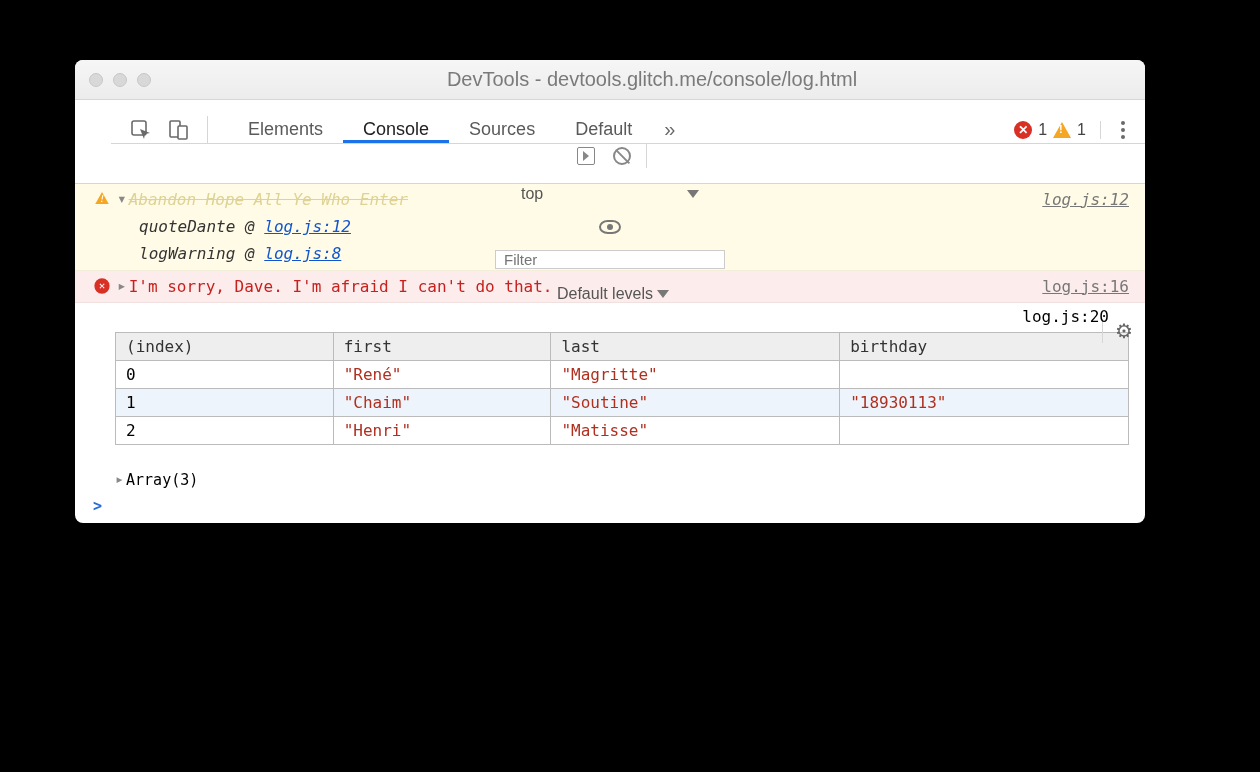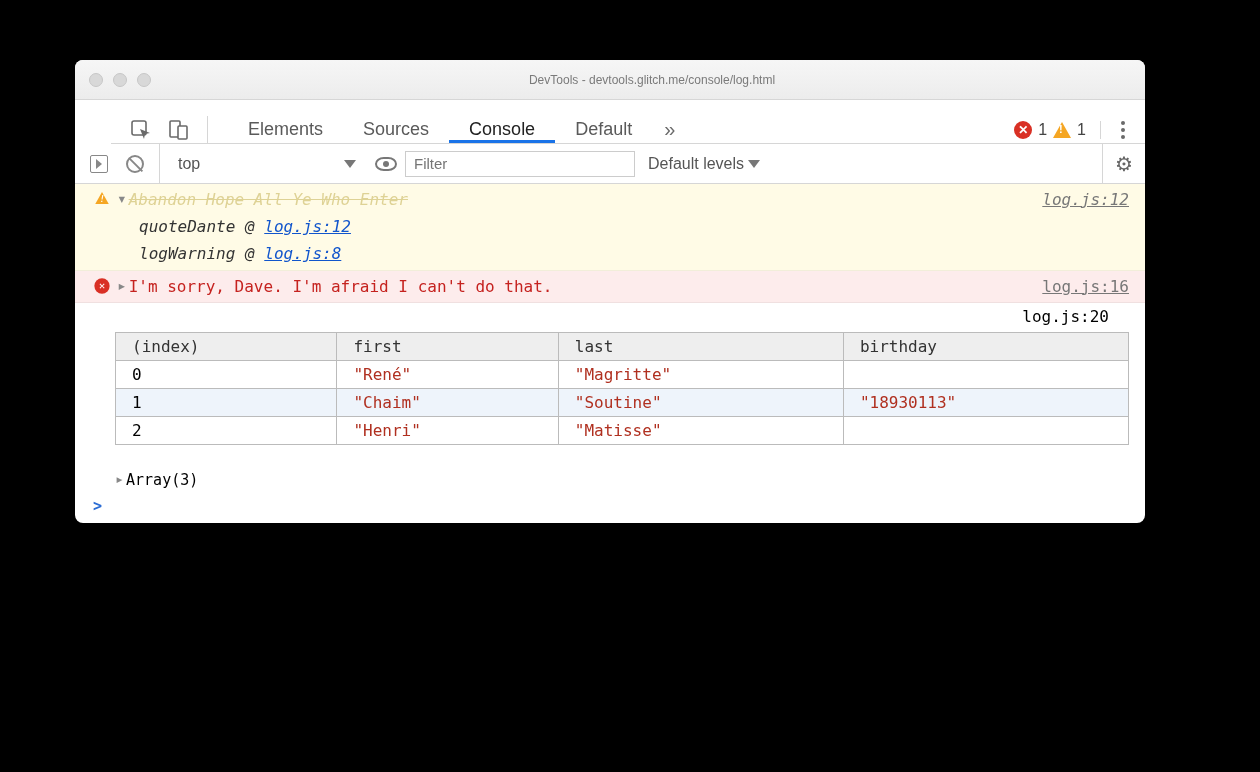--- a/index.html
+++ b/index.html
@@ -26,21 +26,21 @@
     height: 40px;
     background: linear-gradient(#f6f6f6,#ececec);
     border-bottom: 1px solid #d6d6d6;
     display: flex;
     align-items: center;
     padding: 0 14px;
     gap: 10px;
   }
   .traffic { display:flex; gap:10px; margin-right: 12px; }
   .tl { width:14px; height:14px; border-radius:50%; background:#d8d8d8; border:1px solid #c7c7c7; }
-  .title { flex:1; text-align:center; color:#7a7a7a; font-size:12px; font-weight:400; }
+  .title { flex:1; text-align:center; color:#7a7a7a; font-size:20px; font-weight:400; }
   
   .tabstrip {
     height: 44px;
     border-bottom:1px solid #d6d6d6;
     display:flex;
     align-items:center;
     padding: 16px 10px 0 18px;
     gap: 0;
     margin-left: 36px;
   }
@@ -58,23 +58,24 @@
   .badge-num { font-size:16px; color:#444; }
   .kebab { width:24px; display:flex; flex-direction:column; gap:3px; align-items:center; justify-content:center; padding:0 6px; }
   .kebab span { width:4px;height:4px;border-radius:50%;background:#6a6a6a; }
   
   .filterbar {
     height: 40px;
     border-bottom:1px solid #d6d6d6;
     display:flex;
     align-items:center;
     padding:0 12px;
-    gap:7px;
+    gap:16px;
     font-size:16px;
     color:#555;
+    flex-direction:column;
   }
   .fb-left { display:flex; align-items:center; gap:12px; padding-right:12px; border-right:1px solid #d6d6d6; height:100%; }
   .context-picker { display:flex; align-items:center; gap:6px; padding:0 10px; height:28px; border:1px solid transparent; min-width:200px; justify-content:space-between; }
   .filter-input { width:230px; height:26px; border:1px solid #ccc; padding:0 8px; font-size:15px; color:#888; background:#fff; }
   .levels { margin-left:6px; display:flex; align-items:center; gap:4px; }
   .fb-right { margin-left:auto; display:flex; align-items:center; gap:10px; padding-left:12px; border-left:1px solid #d6d6d6; height:100%; }
   
   .mono { font-family: Menlo, Consolas, monospace; font-size:16px; }
   .row {
     border-bottom:1px solid rgba(0,0,0,0.05);
@@ -91,21 +92,21 @@
   .row .src { color:#777; text-decoration:underline; font-family:Menlo,Consolas,monospace; white-space:nowrap; }
   .truncated { color:#a38700; letter-spacing:0; }
   .stackline { padding-left:22px; font-family:Menlo,Consolas,monospace; color:#333; }
   .stackline a { color:#1155cc; text-decoration:underline; }
   .err-text { color:#c5221f; }
   .caret { display:inline-block; transform:translateY(-1px); color:#888; margin-right:2px; }
   
   .table-wrap { padding: 6px 16px 6px 40px; }
   .src-right { text-align:right; padding: 4px 36px 0 0; }
   table.console-table { border-collapse:collapse; width:100%; font-family:Menlo,Consolas,monospace; font-size:16px; }
-  table.console-table th, table.console-table td { border:1px solid #bbb; padding:4px 16px; text-align:left; }
+  table.console-table th, table.console-table td { border:1px solid #bbb; padding:4px 10px; text-align:left; }
   table.console-table th { background:#eee; color:#333; font-weight:400; }
   table.console-table tr.odd td { background:#eef4fb; }
   .str { color:#b03020; }
   .arr-summary { padding-left:40px; font-family:Menlo,Consolas,monospace;margin-top:20px; }
   
   .prompt-row { display:flex; align-items:center; padding:8px 18px; color:#2b6cd4; font-weight:700; font-family:Menlo,Consolas,monospace; }
   .play-icon { width:18px;height:18px;border:1px solid #888;border-radius:2px;position:relative; }
   .play-icon::after { content:""; position:absolute; left:5px; top:3px; border-left:6px solid #888; border-top:5px solid transparent; border-bottom:5px solid transparent; }
   .no-circle { width:18px;height:18px;border:2px solid #888;border-radius:50%;position:relative; }
   .no-circle::after { content:""; position:absolute; width:18px; height:2px; background:#888; top:7px; left:-1px; transform:rotate(45deg); }
@@ -139,22 +140,22 @@
       </div>
       <div class="icon-btn">
         <svg width="22" height="22" class="inspect-svg">
             <rect x="2" y="2" width="10" height="16" rx="1"></rect>
             <rect x="10" y="7" width="9" height="13" rx="1" fill="#fff"></rect>
           </svg>
       </div>
     </div>
     <div class="tabs">
       <div class="tab">Elements</div>
+      <div class="tab active">Console</div>
       <div class="tab">Sources</div>
-      <div class="tab active">Console</div>
       <div class="tab">Default</div>
       <div class="more-tabs">»</div>
     </div>
     <div class="ts-right">
       <div class="ts-badges">
         <span class="badge-err">✕</span>
         <span class="badge-num">1</span>
         <span class="badge-warn"></span>
         <span class="badge-num">1</span>
       </div>

